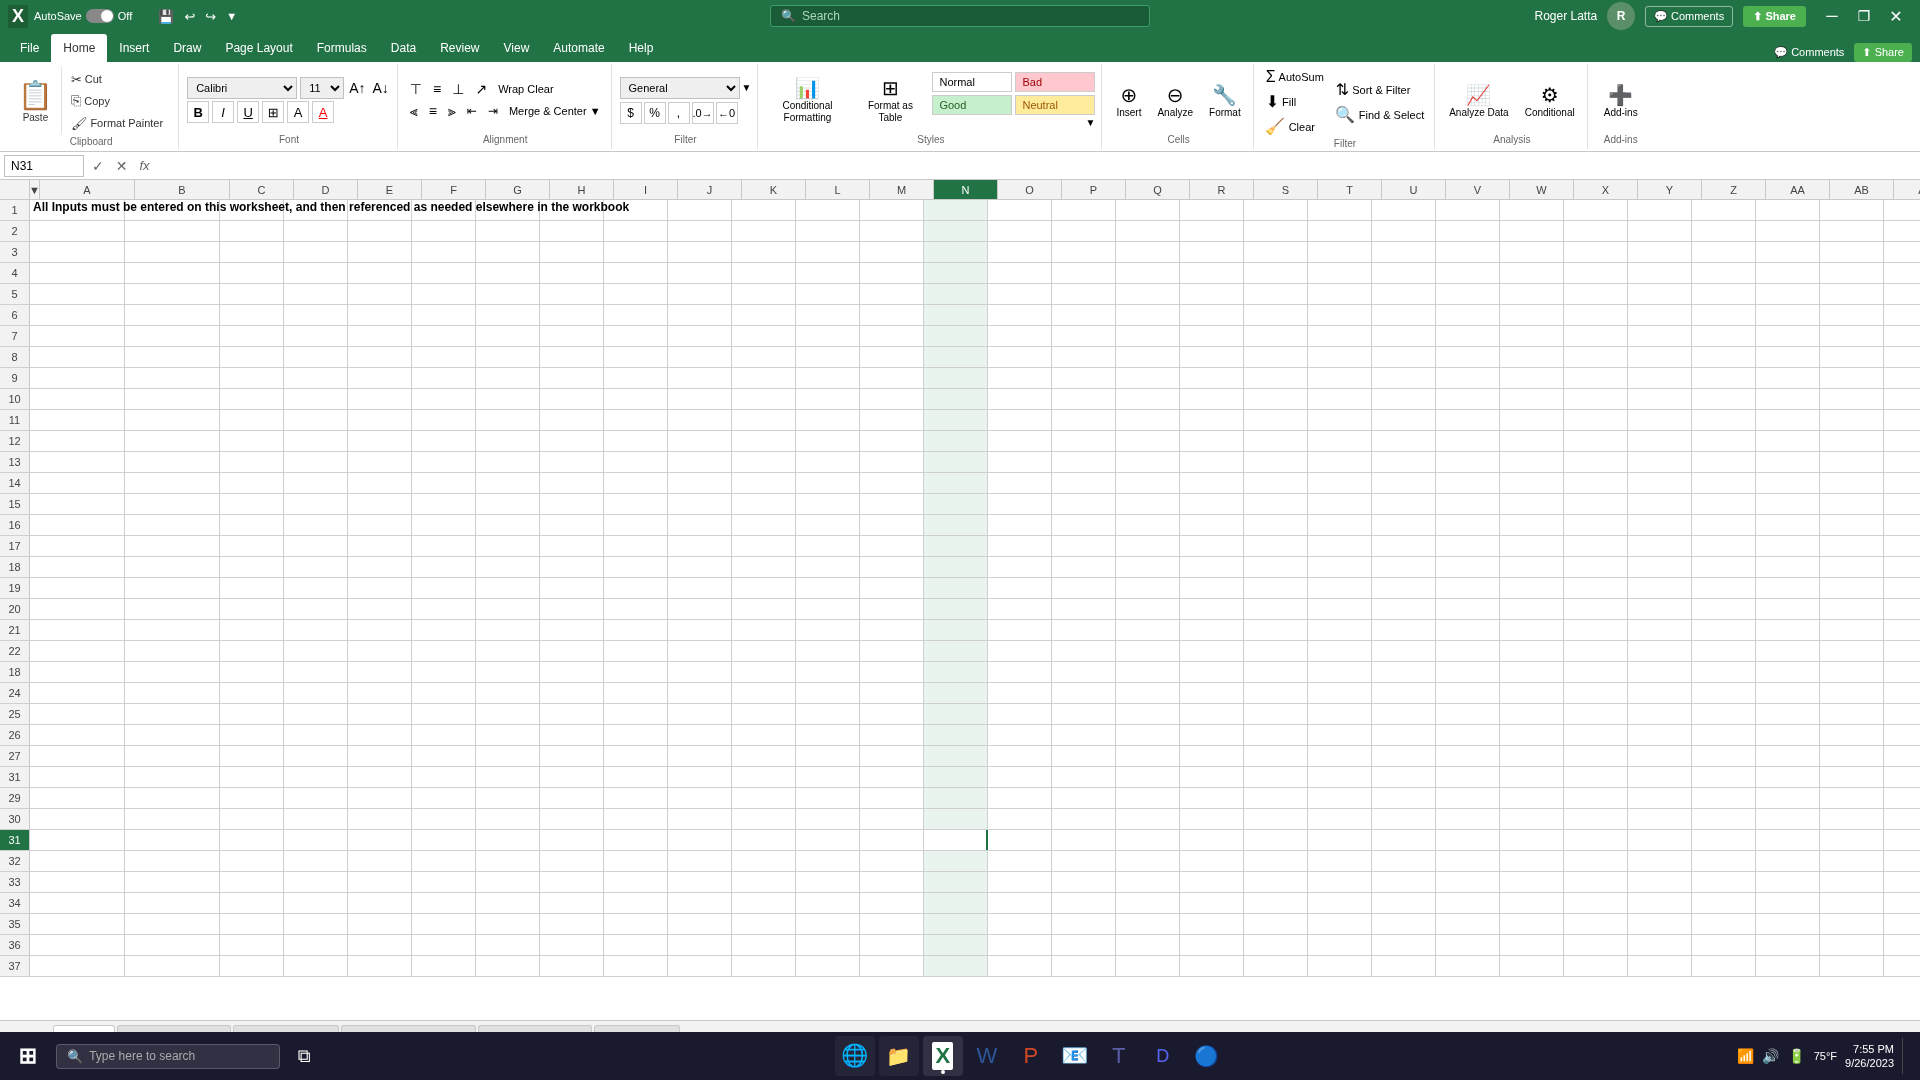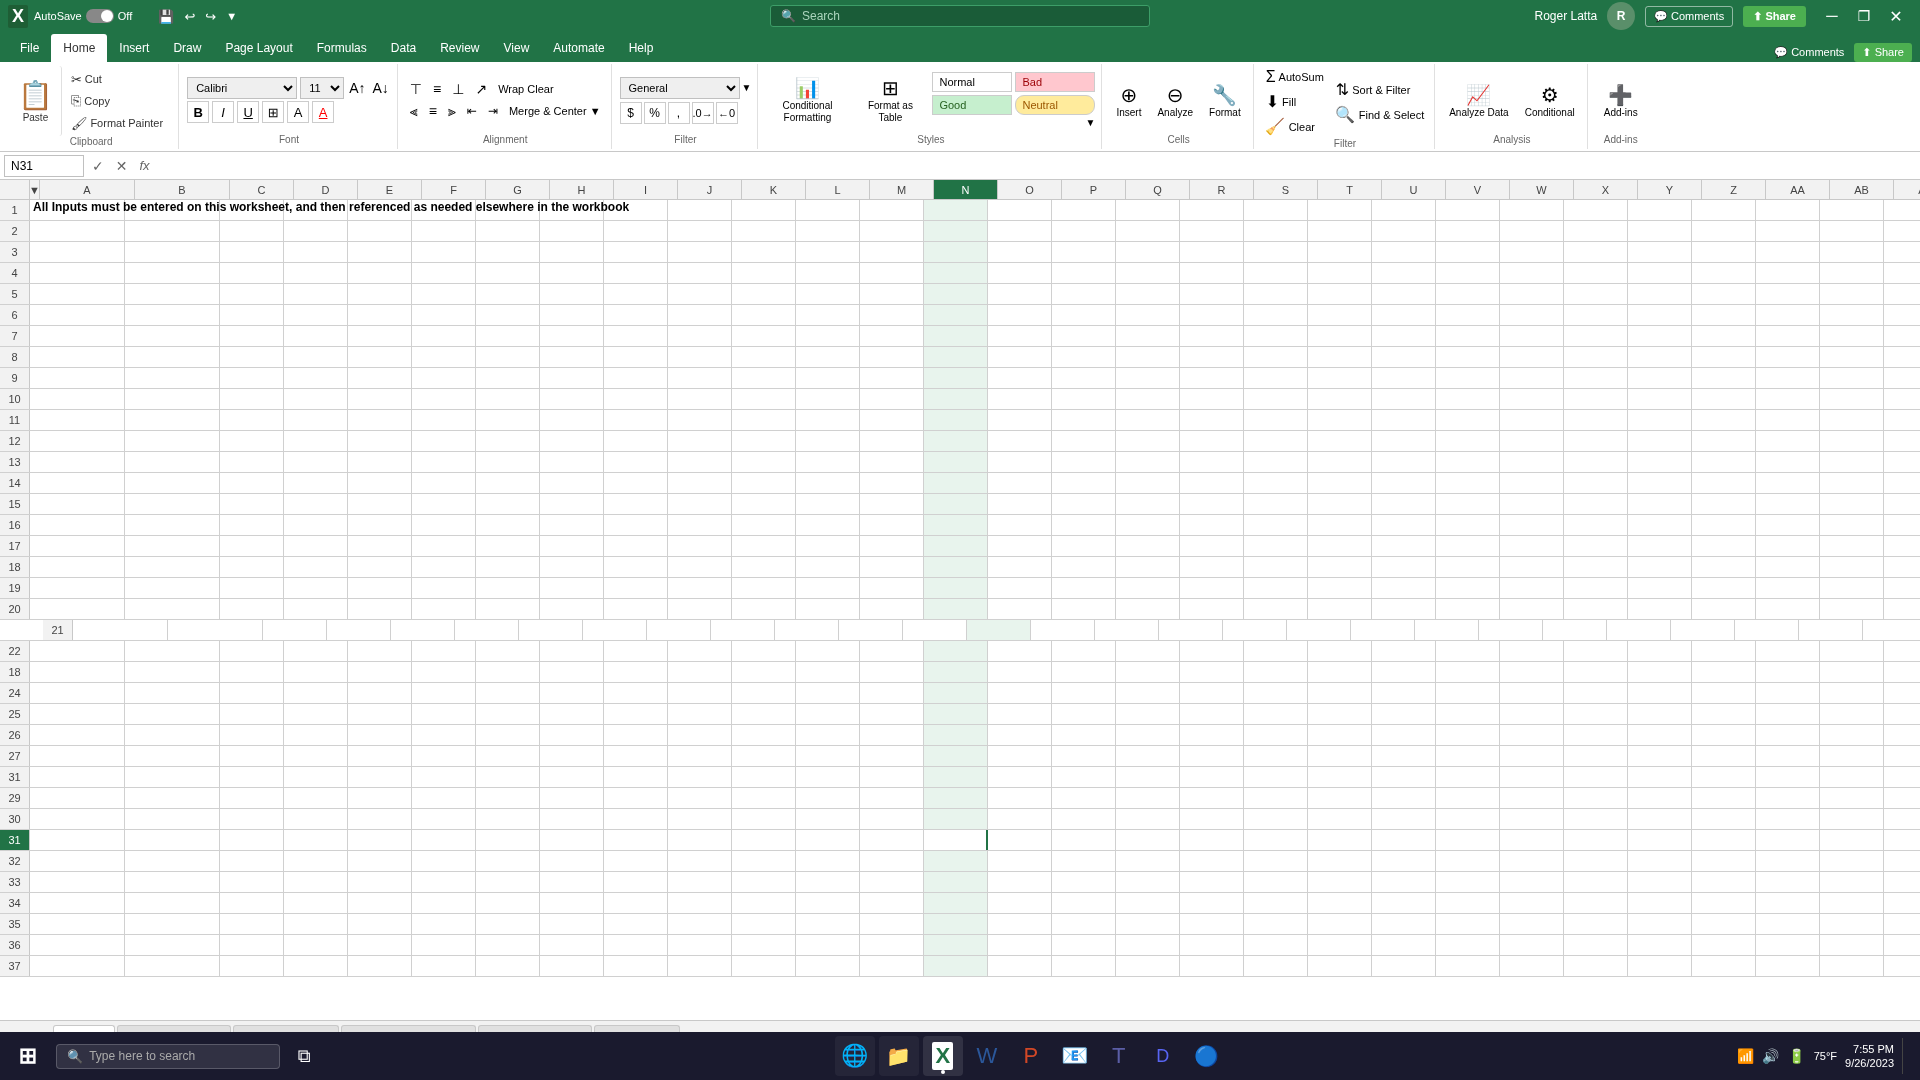--- a/index.html
+++ b/index.html
@@ -100,21 +100,21 @@
 
     
     .number-select { height: 22px; font-size: 11px; border: 1px solid #c0c0c0; padding: 1px 4px; width: 120px; }
 
     
     .styles-grid { display: grid; grid-template-columns: 1fr 1fr; gap: 3px; }
     .style-cell { height: 20px; border: 1px solid #ccc; font-size: 11px; display: flex; align-items: center; padding: 0 6px; min-width: 80px; cursor: pointer; }
     .style-normal { background: white; }
     .style-bad { background: #ffc7ce; color: #9c0006; }
     .style-good { background: #c6efce; color: #276221; }
-    .style-neutral { background: #ffeb9c; color: #9c5700; border-radius: 9px; }
+    .style-neutral { background: #ffeb9c; color: #9c5700; }
 
     
     #formula-bar {
       height: 28px;
       background: white;
       border-bottom: 1px solid #c8c8c8;
       display: flex;
       align-items: center;
       padding: 0 4px;
       gap: 4px;
@@ -1133,21 +1133,21 @@
           <div style="width: 64px; min-width: 64px; height: 20px; background: white; border-right: 1px solid rgb(208, 208, 208); padding: 0px 3px; font-size: 12px; overflow: hidden; white-space: nowrap;"></div>
           <div style="width: 64px; min-width: 64px; height: 20px; background: white; border-right: 1px solid rgb(208, 208, 208); padding: 0px 3px; font-size: 12px; overflow: hidden; white-space: nowrap;"></div>
           <div style="width: 64px; min-width: 64px; height: 20px; background: white; border-right: 1px solid rgb(208, 208, 208); padding: 0px 3px; font-size: 12px; overflow: hidden; white-space: nowrap;"></div>
           <div style="width: 64px; min-width: 64px; height: 20px; background: white; border-right: 1px solid rgb(208, 208, 208); padding: 0px 3px; font-size: 12px; overflow: hidden; white-space: nowrap;"></div>
           <div style="width: 64px; min-width: 64px; height: 20px; background: white; border-right: 1px solid rgb(208, 208, 208); padding: 0px 3px; font-size: 12px; overflow: hidden; white-space: nowrap;"></div>
           <div style="width: 64px; min-width: 64px; height: 20px; background: white; border-right: 1px solid rgb(208, 208, 208); padding: 0px 3px; font-size: 12px; overflow: hidden; white-space: nowrap;"></div>
           <div style="width: 64px; min-width: 64px; height: 20px; background: white; border-right: 1px solid rgb(208, 208, 208); padding: 0px 3px; font-size: 12px; overflow: hidden; white-space: nowrap;"></div>
           <div style="width: 64px; min-width: 64px; height: 20px; background: white; border-right: 1px solid rgb(208, 208, 208); padding: 0px 3px; font-size: 12px; overflow: hidden; white-space: nowrap;"></div>
           <div style="width: 64px; min-width: 64px; height: 20px; background: white; border-right: 1px solid rgb(208, 208, 208); padding: 0px 3px; font-size: 12px; overflow: hidden; white-space: nowrap;"></div>
         </div>
-        <div style="display: flex; border-bottom: 1px solid rgb(208, 208, 208); padding-left: 43px;">
+        <div style="display: flex; border-bottom: 1px solid rgb(208, 208, 208);">
           <div style="width: 30px; min-width: 30px; background: rgb(242, 242, 242); color: rgb(68, 68, 68); text-align: center; font-size: 11px; border-right: 1px solid rgb(200, 200, 200); display: flex; align-items: center; justify-content: center; height: 20px;">21</div>
           <div style="width: 95px; min-width: 95px; height: 20px; background: white; border-right: 1px solid rgb(208, 208, 208); padding: 0px 3px; font-size: 12px; overflow: hidden; white-space: nowrap;"></div>
           <div style="width: 95px; min-width: 95px; height: 20px; background: white; border-right: 1px solid rgb(208, 208, 208); padding: 0px 3px; font-size: 12px; overflow: hidden; white-space: nowrap;"></div>
           <div style="width: 64px; min-width: 64px; height: 20px; background: white; border-right: 1px solid rgb(208, 208, 208); padding: 0px 3px; font-size: 12px; overflow: hidden; white-space: nowrap;"></div>
           <div style="width: 64px; min-width: 64px; height: 20px; background: white; border-right: 1px solid rgb(208, 208, 208); padding: 0px 3px; font-size: 12px; overflow: hidden; white-space: nowrap;"></div>
           <div style="width: 64px; min-width: 64px; height: 20px; background: white; border-right: 1px solid rgb(208, 208, 208); padding: 0px 3px; font-size: 12px; overflow: hidden; white-space: nowrap;"></div>
           <div style="width: 64px; min-width: 64px; height: 20px; background: white; border-right: 1px solid rgb(208, 208, 208); padding: 0px 3px; font-size: 12px; overflow: hidden; white-space: nowrap;"></div>
           <div style="width: 64px; min-width: 64px; height: 20px; background: white; border-right: 1px solid rgb(208, 208, 208); padding: 0px 3px; font-size: 12px; overflow: hidden; white-space: nowrap;"></div>
           <div style="width: 64px; min-width: 64px; height: 20px; background: white; border-right: 1px solid rgb(208, 208, 208); padding: 0px 3px; font-size: 12px; overflow: hidden; white-space: nowrap;"></div>
           <div style="width: 64px; min-width: 64px; height: 20px; background: white; border-right: 1px solid rgb(208, 208, 208); padding: 0px 3px; font-size: 12px; overflow: hidden; white-space: nowrap;"></div>

